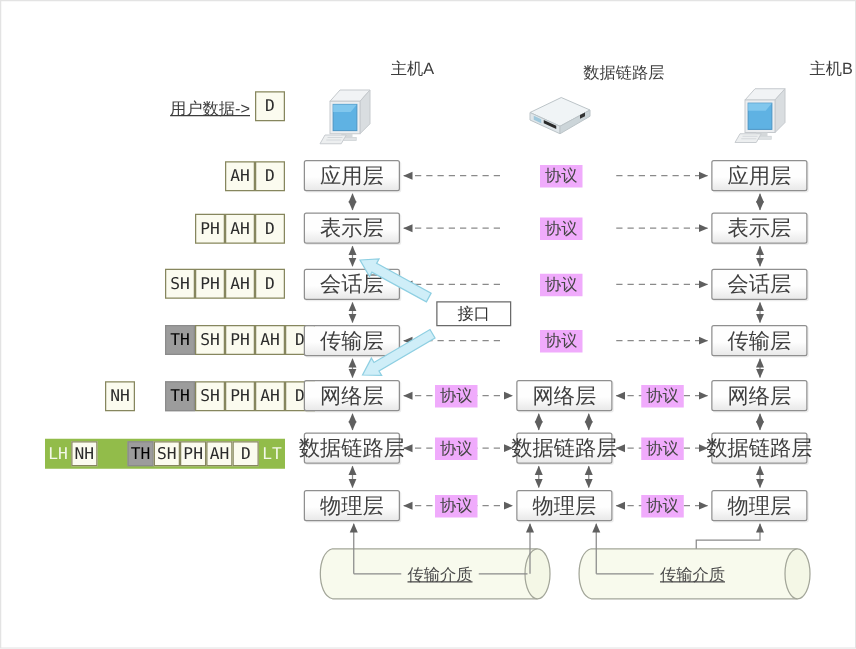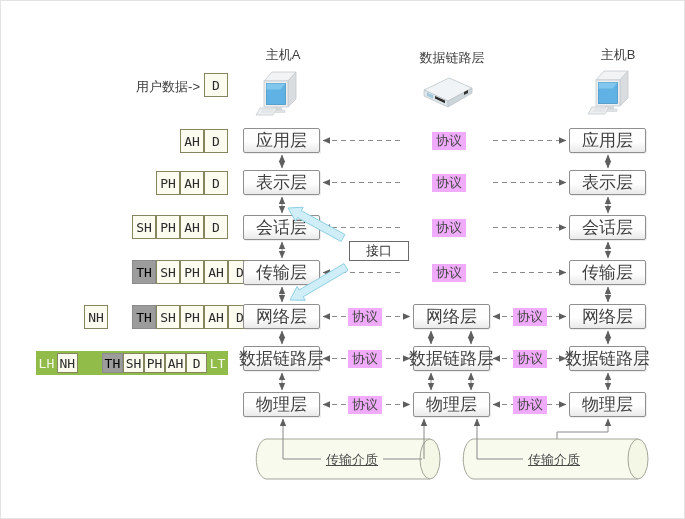--- a/index.html
+++ b/index.html
@@ -4,21 +4,21 @@
 <style>
   html,body{margin:0;padding:0;background:#fff;}
   #canvas{
     position:relative;width:685px;height:519px;background:#fff;
     border:1px solid #e3e3e3;box-sizing:border-box;overflow:hidden;
     font-family:"Liberation Sans","DejaVu Sans",sans-serif;
   }
   svg{position:absolute;left:0;top:0;}
   #base-svg{z-index:0;}
   #top-svg{z-index:5;pointer-events:none;}
-  .title{position:absolute;transform:translateX(-50%);font-size:13px;color:#3d3d3d;white-space:nowrap;z-index:2;}
+  .title{position:absolute;transform:translateX(-50%);font-size:13px;color:#3d3d3d;white-space:nowrap;z-index:2;margin-left:47px;}
   .lbox{
     position:absolute;width:77px;height:25px;box-sizing:border-box;
     border:1px solid #8f8f8f;border-radius:2px;
     background:linear-gradient(#fefefe 55%,#e9e9e9);
     display:flex;align-items:center;justify-content:center;
     font-size:17px;color:#3f3f3f;z-index:2;white-space:nowrap;
     box-shadow:1px 1px 0 rgba(0,0,0,0.07);
   }
   .pdu-row{position:absolute;display:flex;z-index:2;}
   .cell{
@@ -38,21 +38,21 @@
     padding:0 4px;font-size:13px;color:#454545;z-index:3;white-space:nowrap;
   }
   .ifbox{
     position:absolute;left:348px;top:240px;width:60px;height:20px;box-sizing:border-box;
     border:1px solid #6a6a6a;background:#fff;display:flex;align-items:center;justify-content:center;
     font-size:13px;color:#333;z-index:6;white-space:nowrap;
   }
   .medlabel{position:absolute;transform:translate(-50%,-50%);font-size:13px;color:#4a4a4a;z-index:3;white-space:nowrap;text-decoration:underline;}
   .userdata{
     position:absolute;left:112px;top:77px;width:87px;text-align:right;
-    font-size:13px;color:#3d3d3d;z-index:2;white-space:nowrap;
+    font-size:13px;color:#3d3d3d;z-index:2;white-space:nowrap;text-decoration:underline;
   }
   .binary{
     position:absolute;left:96px;top:397px;width:126px;text-align:right;
     font-family:"DejaVu Sans Mono","Liberation Mono",monospace;font-size:11.5px;color:#2f2f2f;z-index:2;white-space:nowrap;
   }
 </style>
 </head>
 <body>
 
 <div id="canvas">

